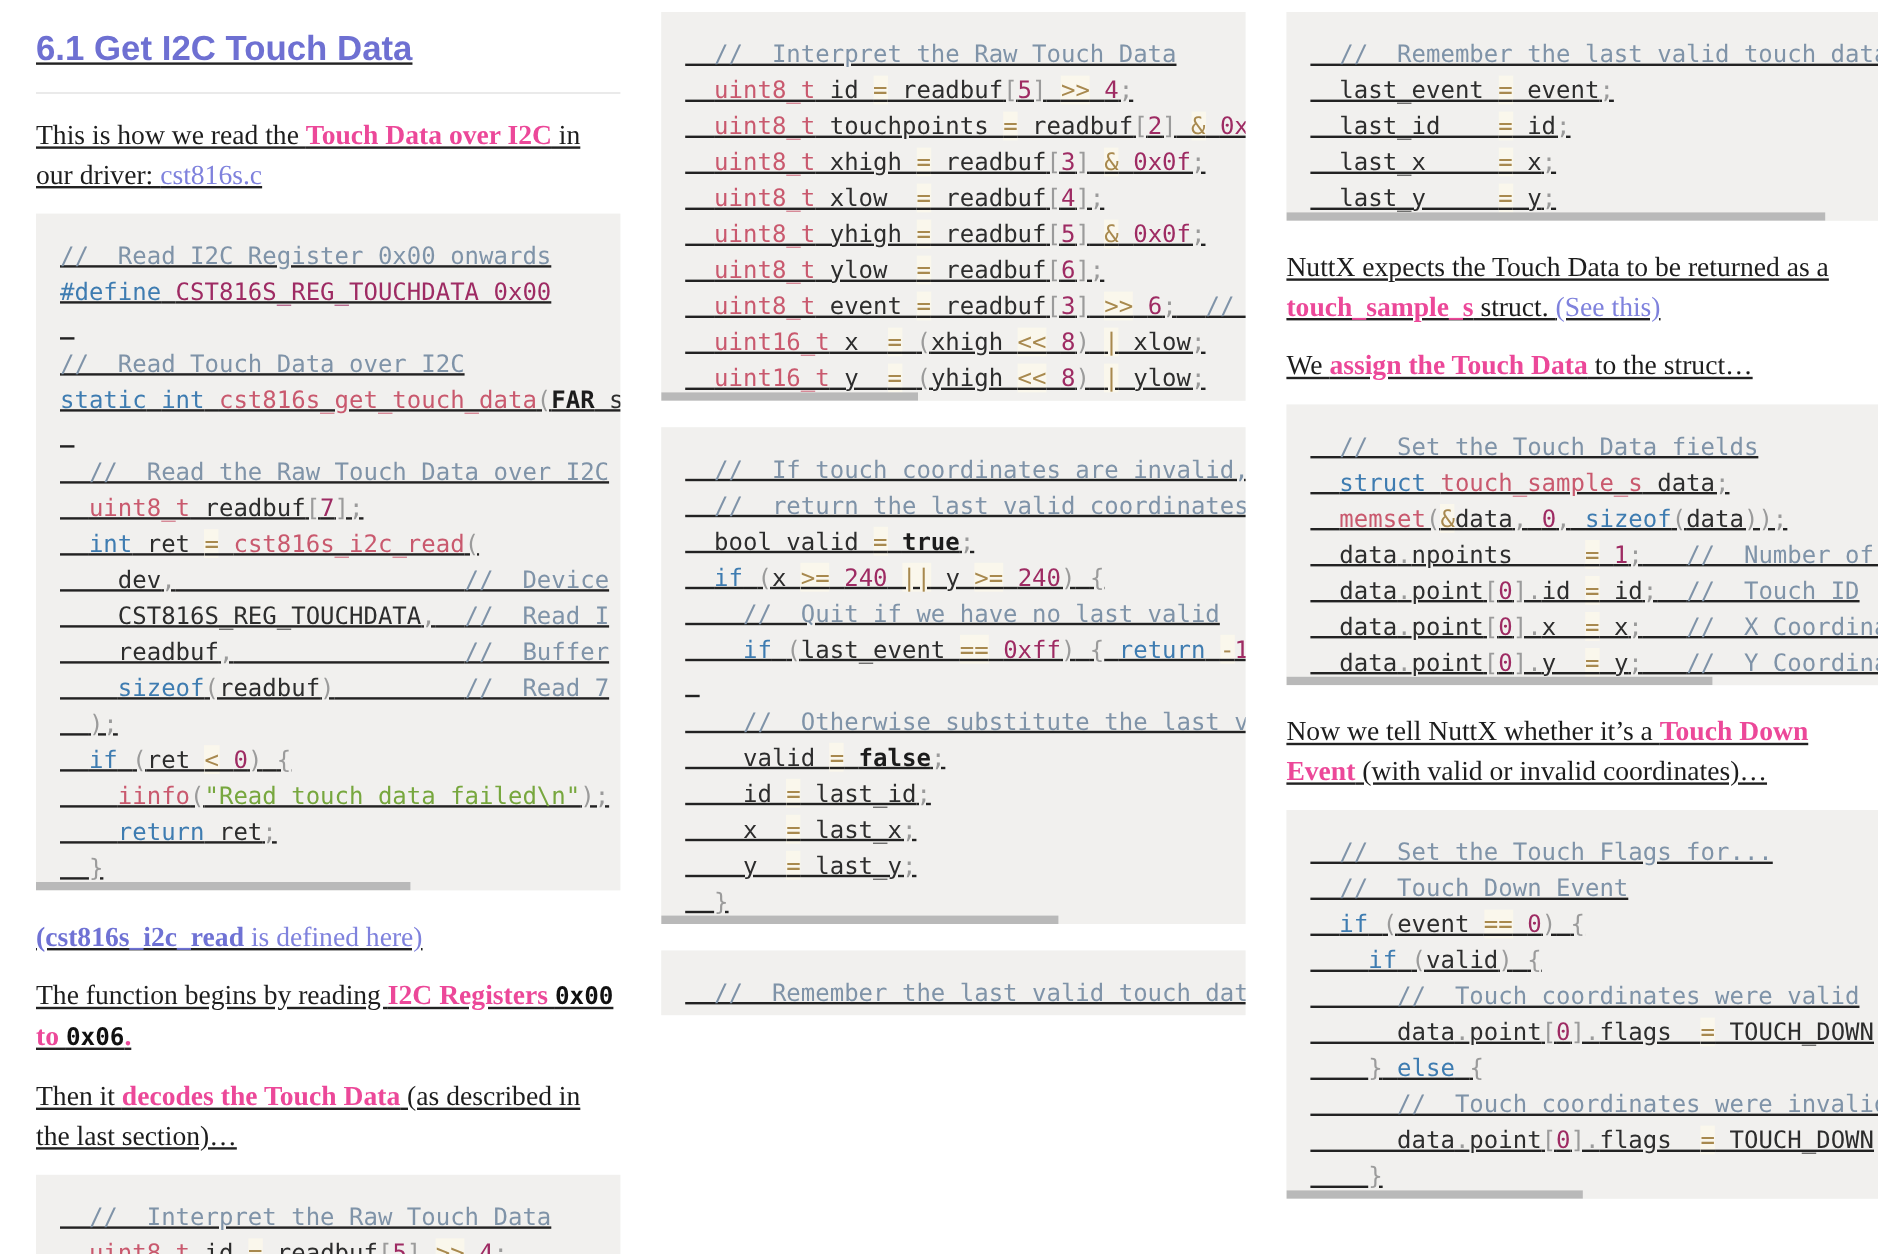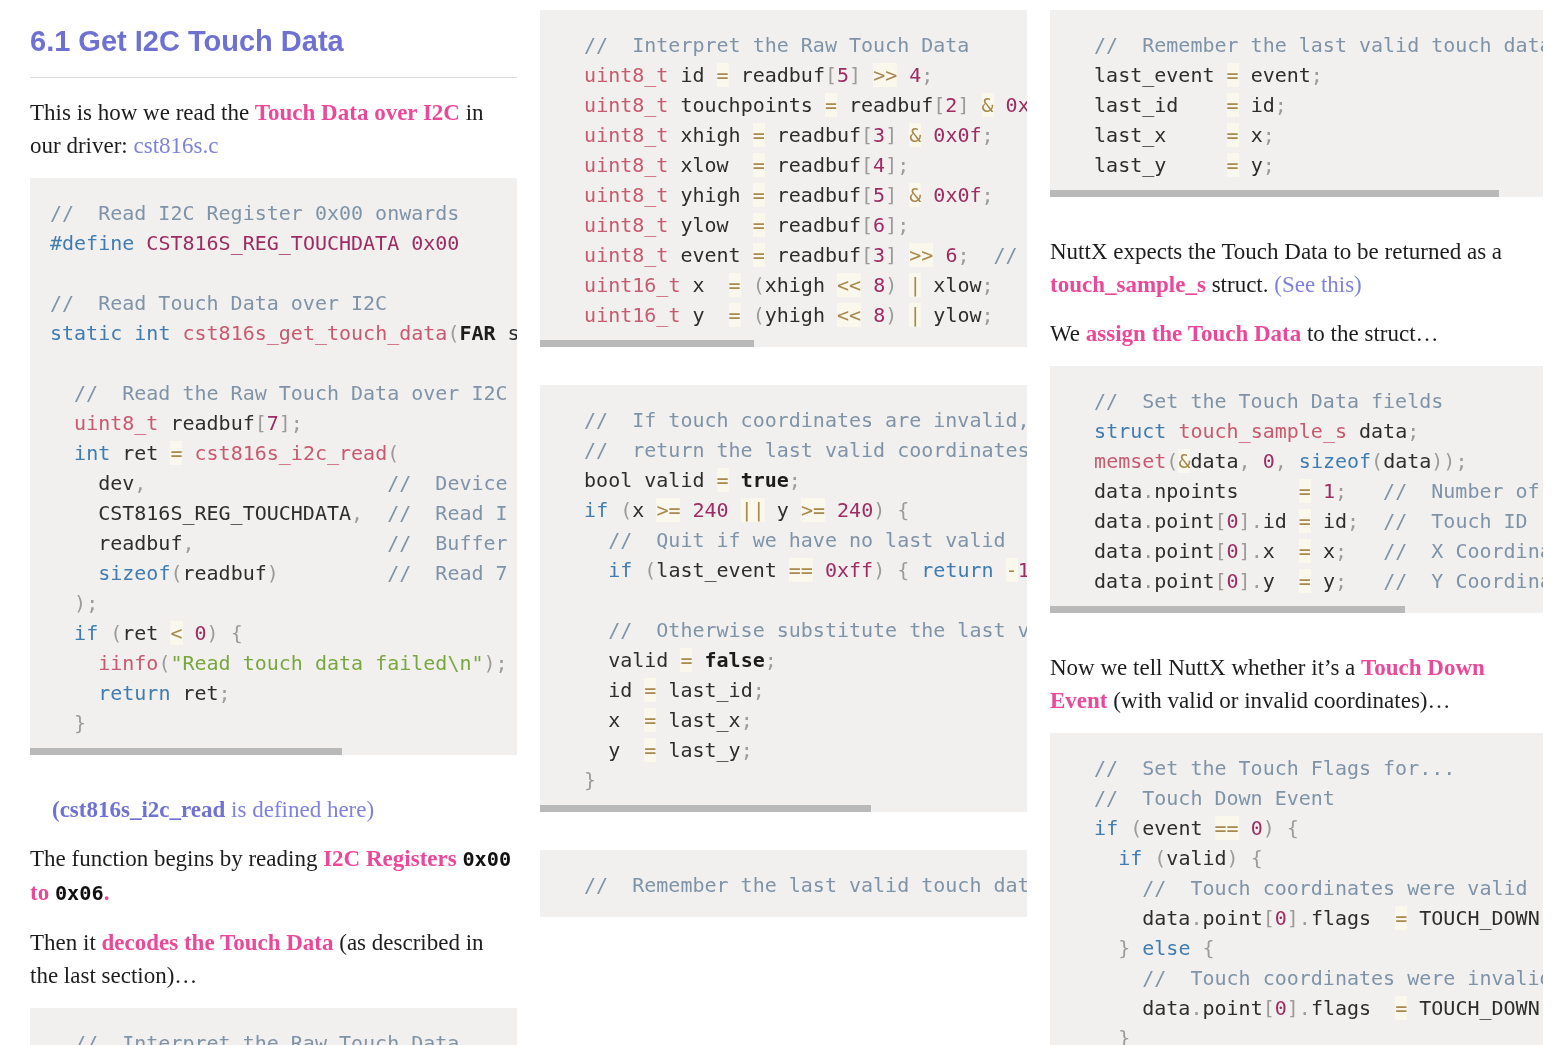--- a/index.html
+++ b/index.html
@@ -5,23 +5,24 @@
   * { box-sizing: border-box; }
   html, body { margin: 0; padding: 0; }
   body {
     width: 1568px; height: 1045px; overflow: hidden;
     background: #ffffff;
     font-family: "Liberation Serif", "DejaVu Serif", serif;
     color: #222222;
   }
   .page {
     display: flex;
-    gap: 23px;
+    gap: 34px;
     padding: 10px 0 0 30px;
     height: 1045px;
+    text-decoration: underline;
   }
   .col { width: 487px; flex: 0 0 auto; }
   .col-3 { width: 493px; }
 
   h2.section-heading {
     font-family: "Liberation Sans", "DejaVu Sans", sans-serif;
     font-weight: 700;
     font-size: 29px;
     line-height: 1.2;
     color: #6e70d2;
@@ -33,33 +34,33 @@
     margin: 18px 0;
   }
   p.body {
     font-size: 23px;
     line-height: 33px;
     margin: 0 0 16px 0;
     color: #1d1d1d;
   }
   .seg-b { font-weight: 700; color: #ec4899; }
   .seg-link { color: #7f82dd; cursor: pointer; }
-  .seg-linkbold { color: #6f72d4; font-weight: 700; cursor: pointer; margin-left: 22px; }
+  .seg-linkbold { color: #6f72d4; font-weight: 700; cursor: pointer; }
   .seg-code {
     font-family: "DejaVu Sans Mono", "Liberation Mono", monospace;
     font-weight: 700;
     font-size: 0.88em;
     color: #111111;
   }
 
   .code {
     position: relative;
     background: #f1f0ee;
-    padding: 20px 20px 17px 20px;
-    margin: 0 0 38px 0;
+    padding: 20px 20px 4px 20px;
+    margin: 0 0 22px 0;
     overflow: hidden;
     font-family: "DejaVu Sans Mono", "Liberation Mono", monospace;
     font-size: 20px;
     line-height: 30px;
     white-space: pre;
     color: #2d2d2d;
   }
   .code .code-line { height: 30px; white-space: pre; }
   .code-scroll {
     position: absolute;

